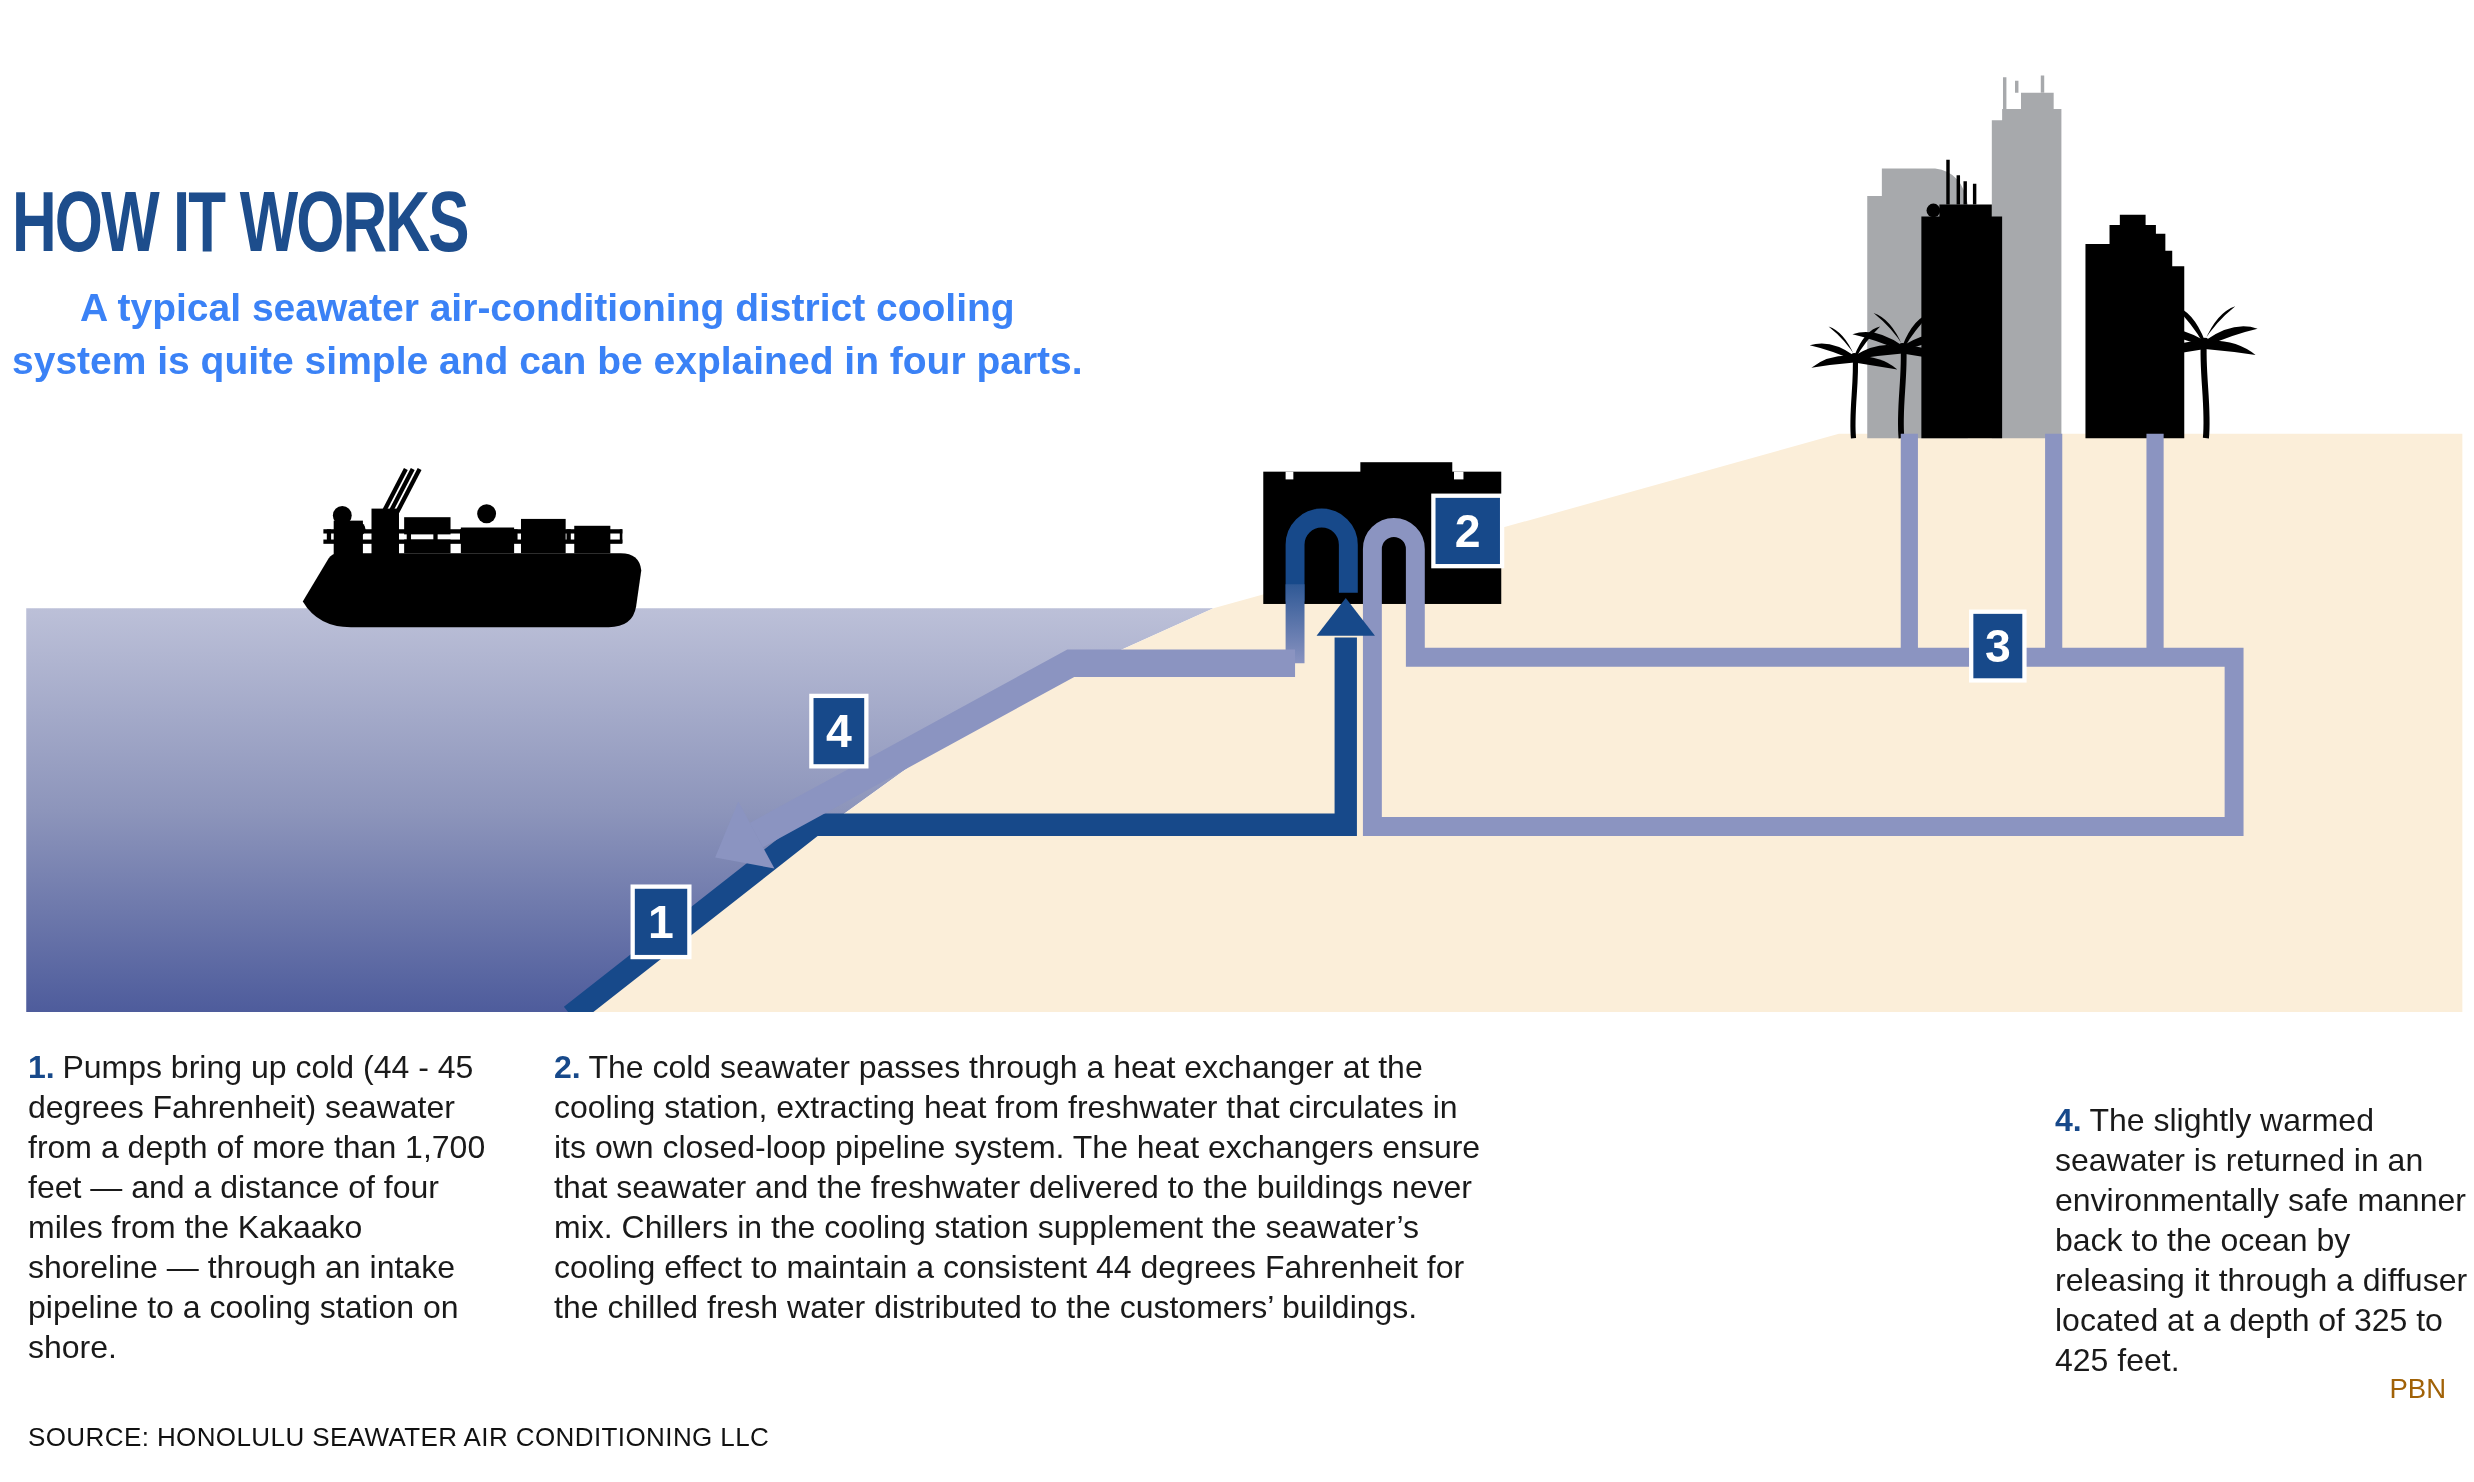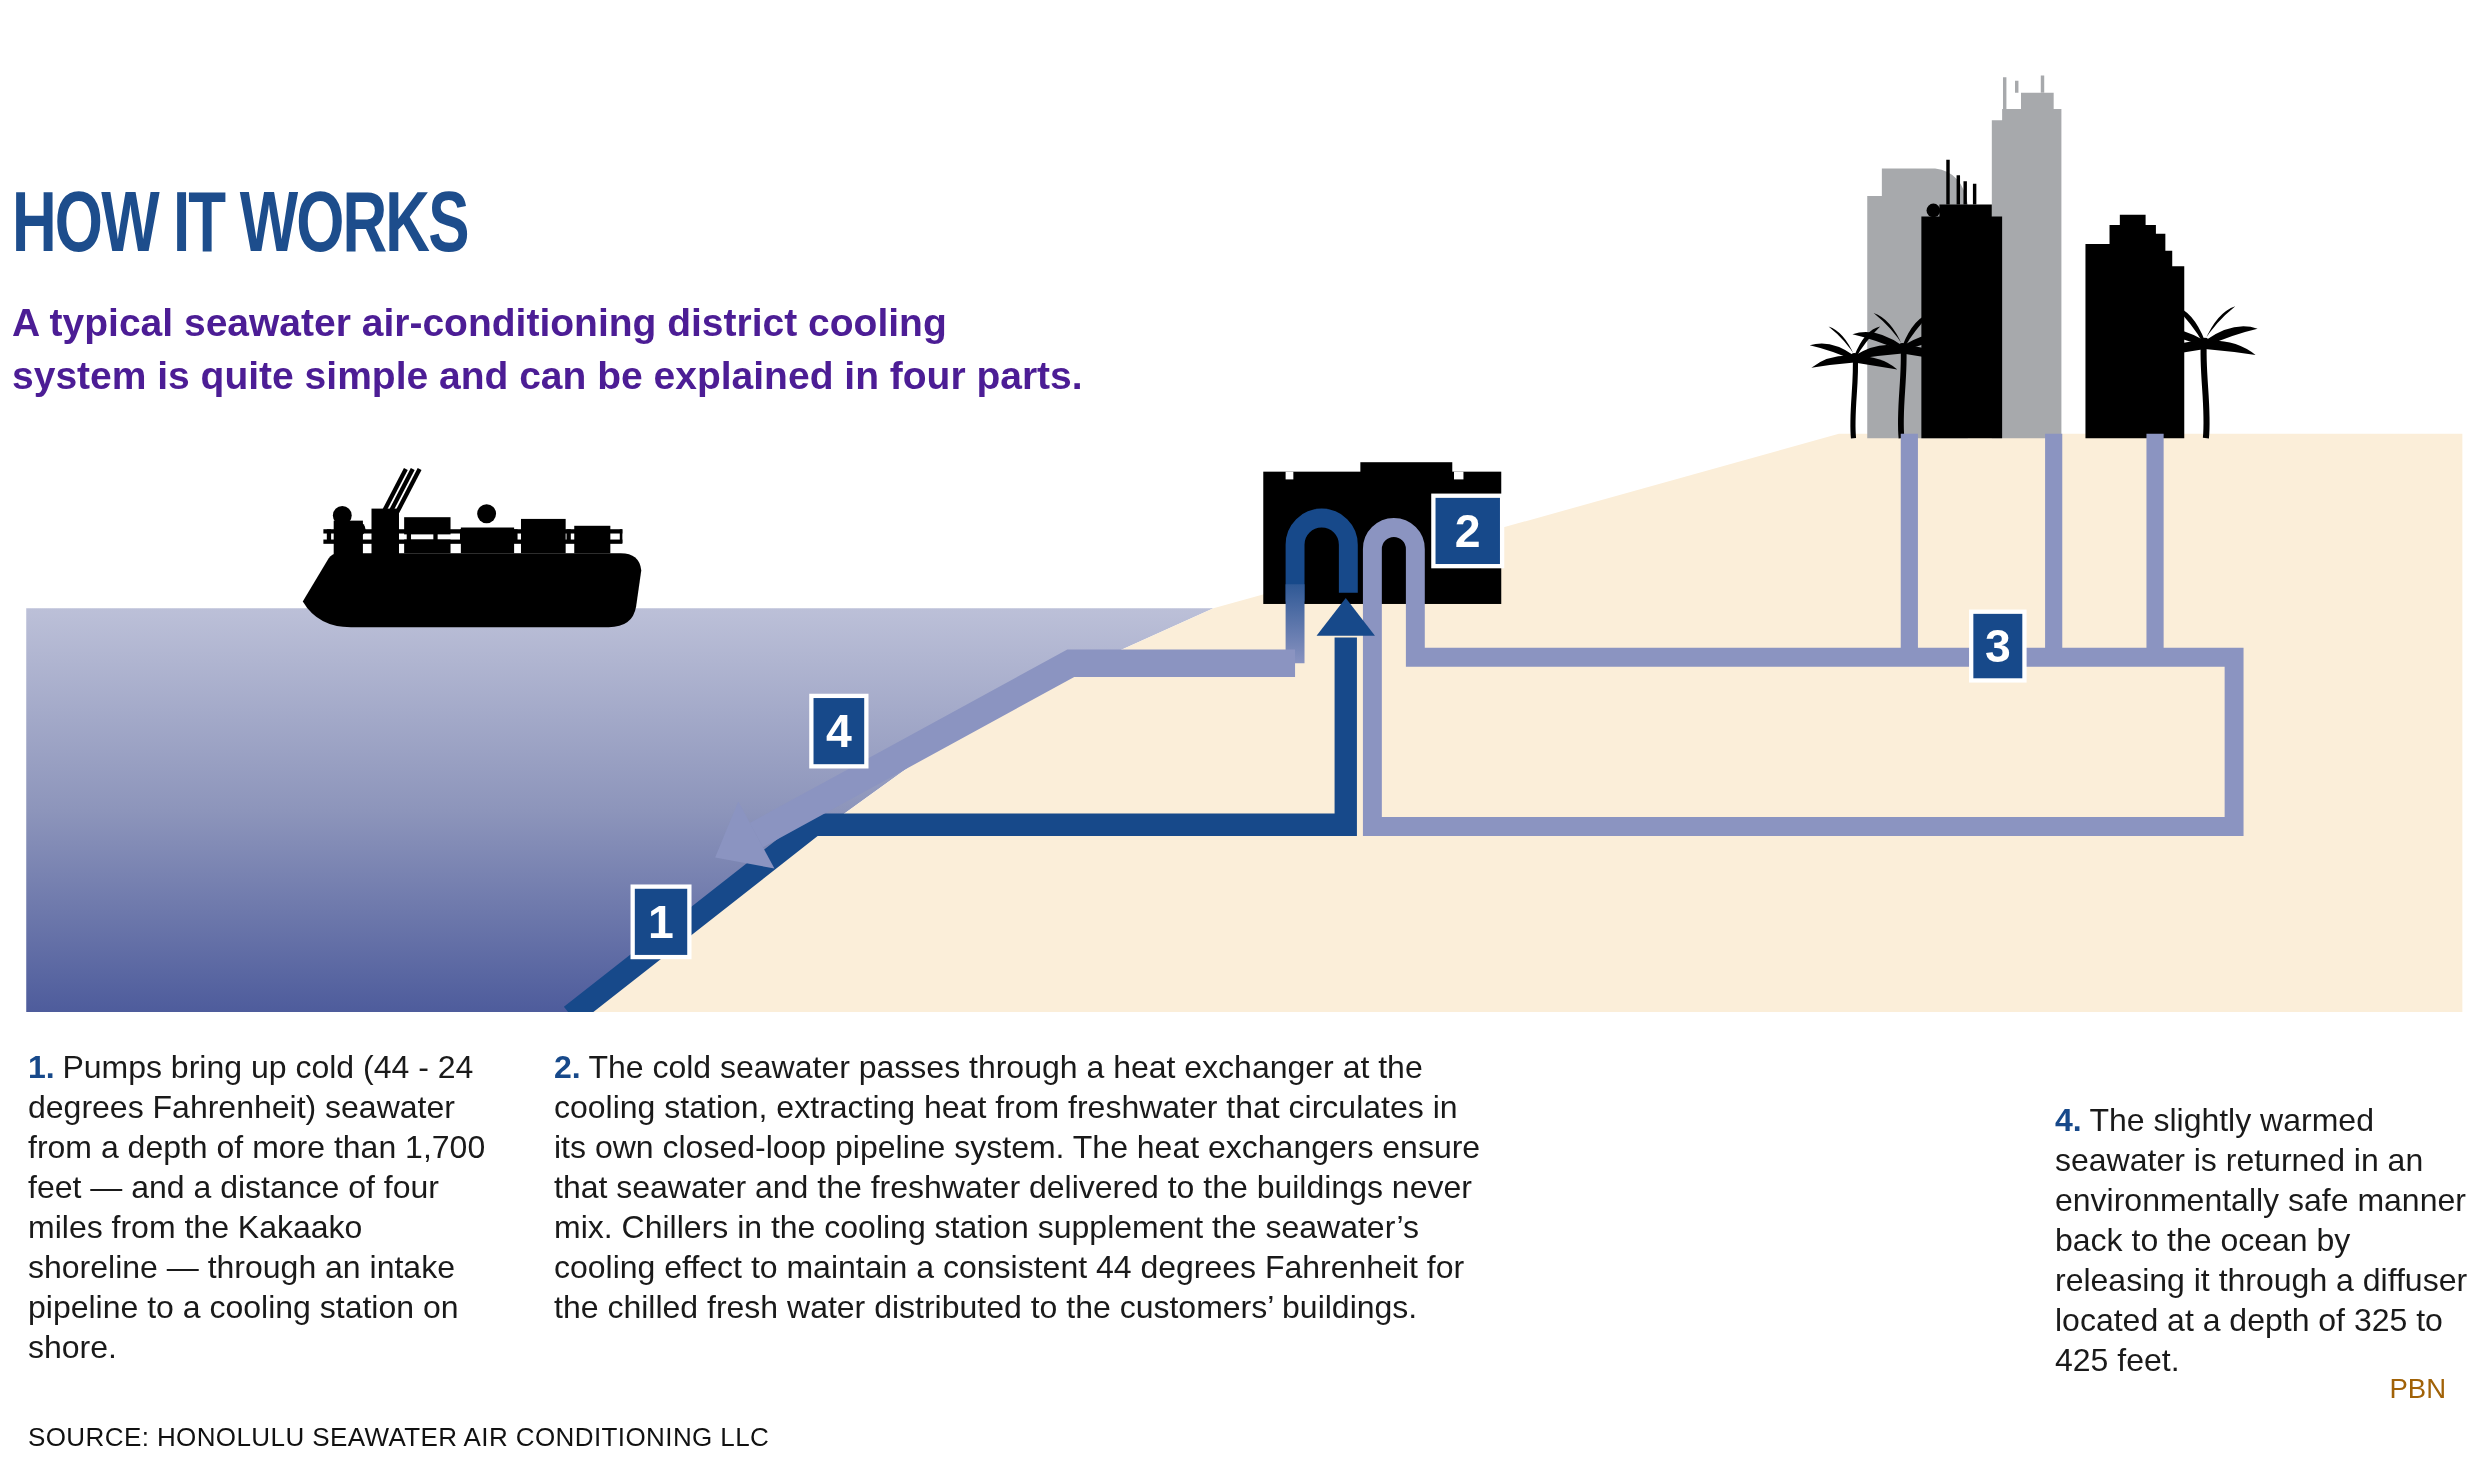--- a/index.html
+++ b/index.html
@@ -5,21 +5,21 @@
   html,body{margin:0;padding:0;background:#ffffff;}
   body{width:2475px;height:1482px;position:relative;font-family:"Liberation Sans",sans-serif;overflow:hidden;}
   .stage{position:absolute;inset:0;background:#fff;}
   svg.diagram{position:absolute;left:0;top:0;}
   
   .hdr{position:absolute;left:12px;top:172px;z-index:5;}
   .hdr h1{
     margin:0;color:var(--title_navy);font-size:86px;font-weight:bold;
     letter-spacing:-2.6px;transform:scaleX(0.72);transform-origin:left top;white-space:nowrap;
   }
-  .sub{margin-top:25px;color:#4c1d95;font-size:39px;font-weight:bold;line-height:53px;white-space:nowrap;}
+  .sub{margin-top:10px;color:#3b82f6;font-size:39px;font-weight:bold;line-height:53px;white-space:nowrap;text-align:center;}
   
   .step{position:absolute;z-index:5;font-size:32px;line-height:40px;color:#1a1a1a;}
   .step .pfx{color:var(--navy);font-weight:bold;margin-right:7.7px;}
   #step1{left:28px;  top:1047px;width:460px;}
   #step2{left:554px; top:1047px;width:928px;}
   #step3{left:1555px;top:1047px;width:434px;}
   #step4{left:2034px;top:1100px;width:434px;margin-left:21px;}
   
   .source{position:absolute;left:28px;top:1375px;font-size:26px;letter-spacing:0.4px;color:#111;z-index:5;margin-top:47px;}
   .credit{position:absolute;right:29px;top:1373px;font-size:27.5px;color:#a16207;z-index:5;}
@@ -150,21 +150,21 @@
 
   <div class="hdr">
     <h1>HOW IT WORKS</h1>
     <div class="sub">
       <div>A typical seawater air-conditioning district cooling</div>
       <div>system is quite simple and can be explained in four parts.</div>
     </div>
   </div>
 
   <div class="step" id="step1">
-    <span class="pfx">1.</span><span>Pumps bring up cold (44 - 24 degrees Fahrenheit) seawater from a depth of more than 1,700 feet — and a distance of four miles from the Kakaako shoreline — through an intake pipeline to a cooling station on shore.</span>
+    <span class="pfx">1.</span><span>Pumps bring up cold (44 - 45 degrees Fahrenheit) seawater from a depth of more than 1,700 feet — and a distance of four miles from the Kakaako shoreline — through an intake pipeline to a cooling station on shore.</span>
   </div>
   <div class="step" id="step2">
     <span class="pfx">2.</span><span>The cold seawater passes through a heat exchanger at the cooling station, extracting heat from freshwater that circulates in its own closed-loop pipeline system. The heat exchangers ensure that seawater and the freshwater delivered to the buildings never mix. Chillers in the cooling station supplement the seawater’s cooling effect to maintain a consistent 44 degrees Fahrenheit for the chilled fresh water distributed to the customers’ buildings.</span>
   </div>
   <div class="step" id="step4">
     <span class="pfx">4.</span><span>The slightly warmed seawater is returned in an environmentally safe manner back to the ocean by releasing it through a diffuser located at a depth of 325 to 425 feet.</span>
   </div>
 
   <div class="source">SOURCE: HONOLULU SEAWATER AIR CONDITIONING LLC</div>
   <div class="credit">PBN</div>

